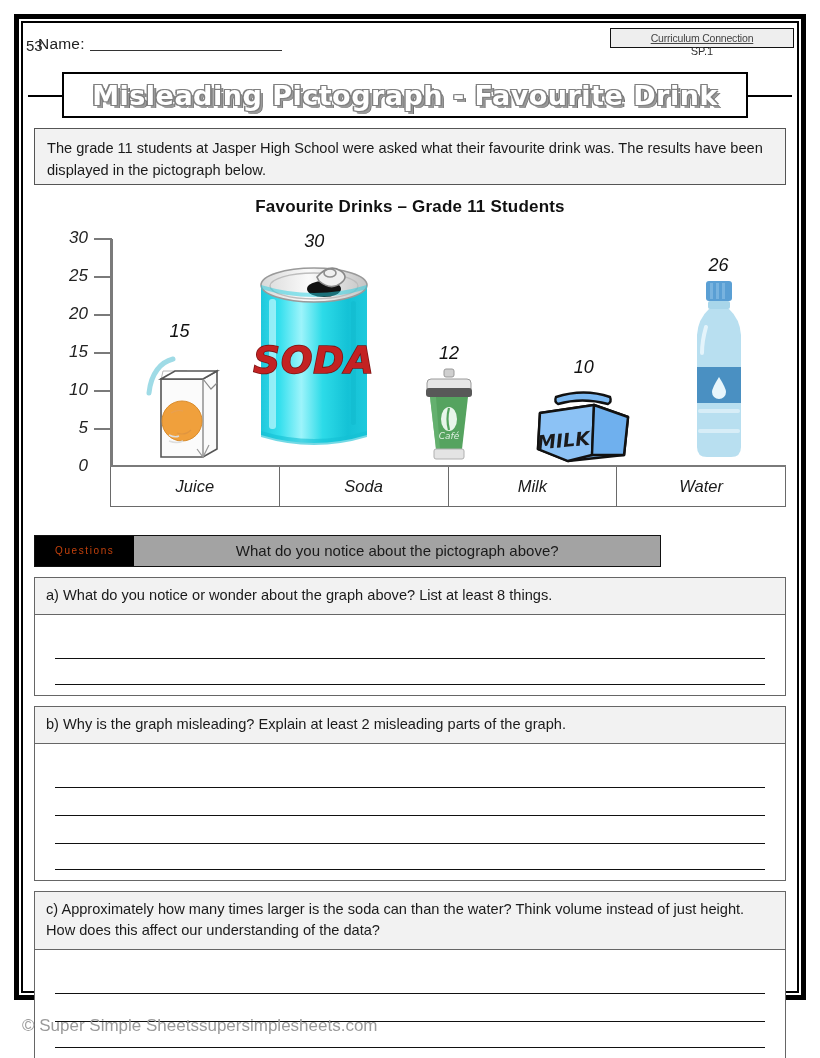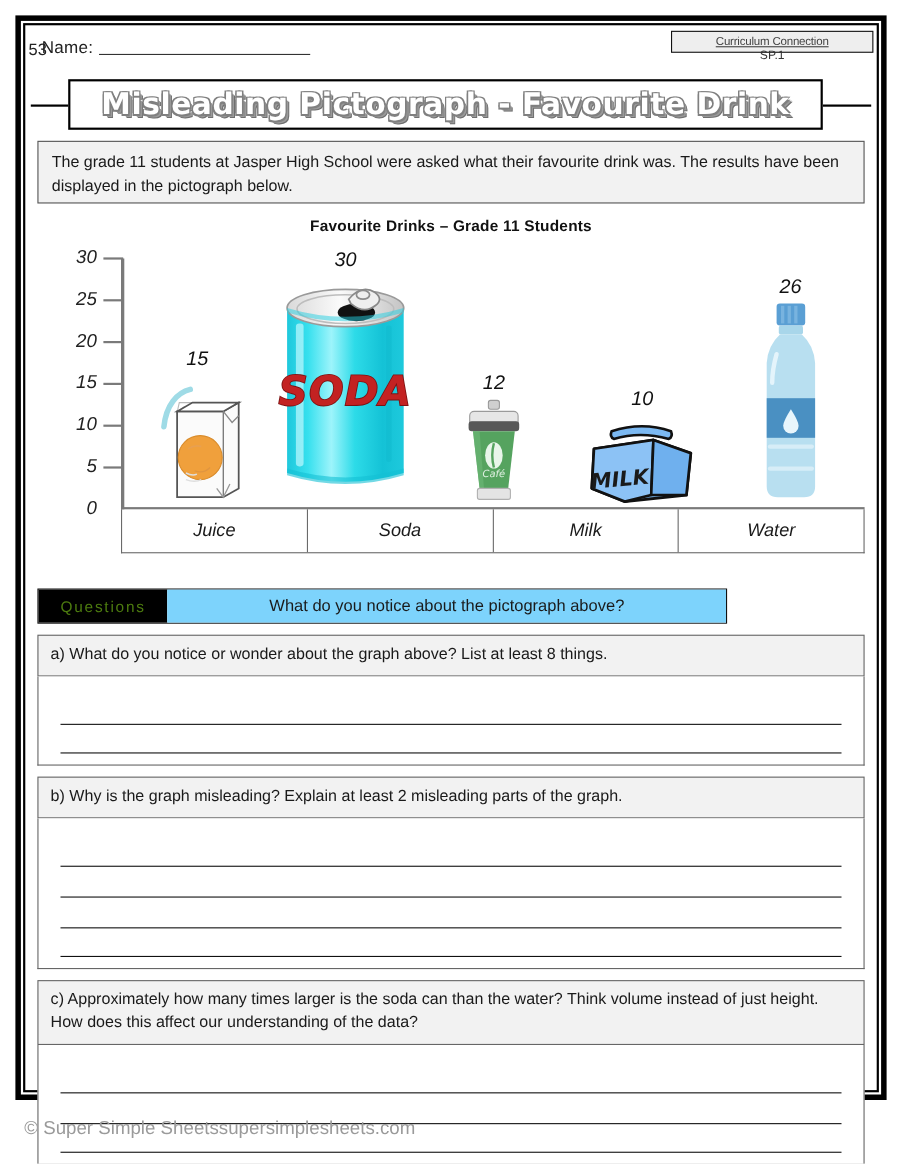--- a/index.html
+++ b/index.html
@@ -141,21 +141,21 @@
 
   
   .chart-area {
     position: relative;
     margin: 12px 8px 0 8px;
     height: 330px;
   }
   .chart-title {
     text-align: center;
     font-weight: bold;
-    font-size: 14px;
+    font-size: 17px;
     color: #111;
     letter-spacing: .2px;
     margin-bottom: 4px;
   }
   .plot {
     position: relative;
     height: 268px;
     font-style: italic;
   }
   .y-axis-line {
@@ -231,30 +231,30 @@
   
   .q-banner {
     display: flex;
     margin: 8px 8px 0 8px;
     height: 32px;
     border: 1.6px solid #111;
     width: 627px;
   }
   .q-banner-label {
     background: #000;
-    color: #4d7c0f;
-    font-size: 14px;
+    color: #c2410c;
+    font-size: 10px;
     letter-spacing: 1.6px;
     padding: 0 20px;
     display: flex;
     align-items: center;
     flex: 0 0 auto;
   }
   .q-banner-text {
-    background: #7dd3fc;
+    background: #a3a3a3;
     flex: 1;
     display: flex;
     align-items: center;
     justify-content: center;
     font-size: 15px;
     color: #1a1a1a;
     padding: 0 14px;
   }
 
   

